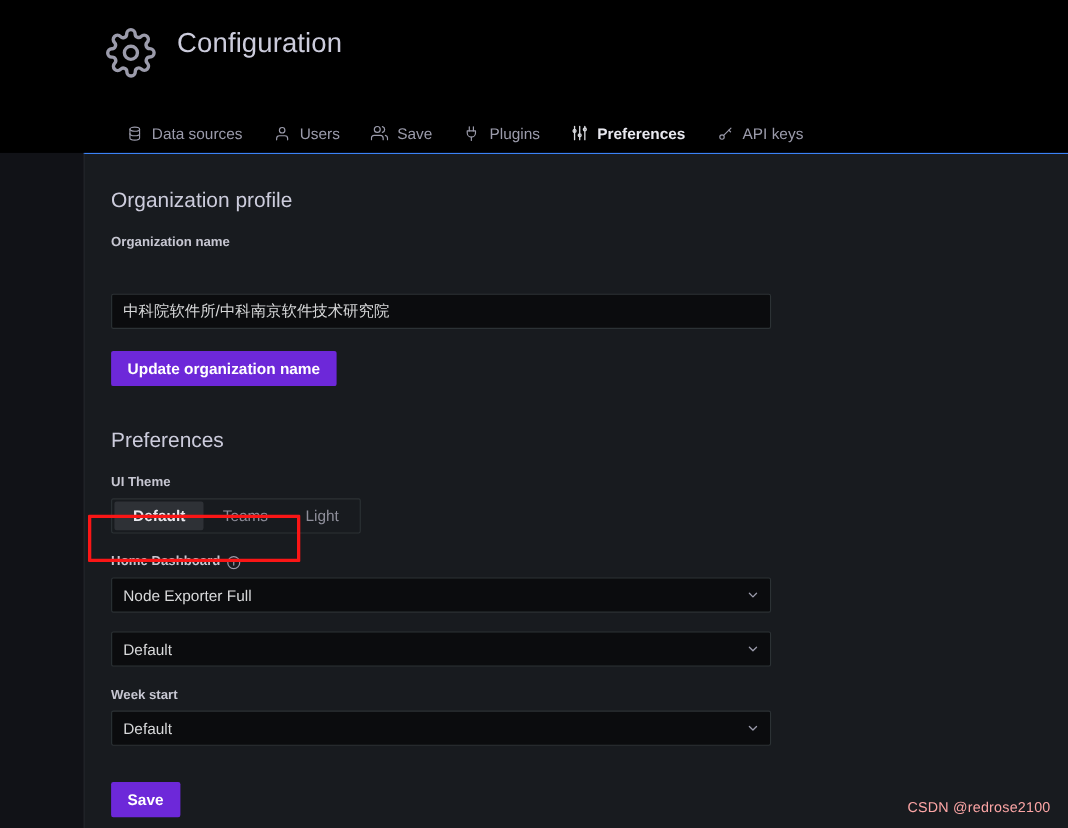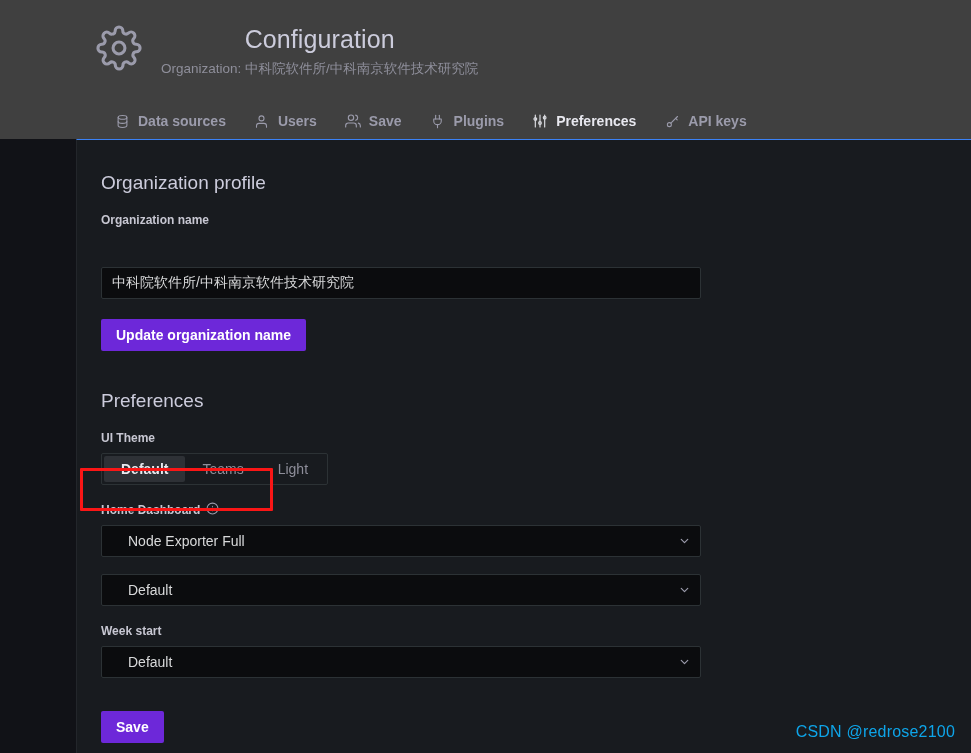--- a/index.html
+++ b/index.html
@@ -18,22 +18,21 @@
     height: 753px;
     background: #111217;
   }
 
   
   .page-header {
     position: absolute;
     left: 0; top: 0;
     width: 971px;
     height: 139px;
-    background: #404040;
-    text-align: center;
+    background: #000000;
   }
 
   .header-inner {
     position: absolute;
     left: 95px;
     top: 22px;
     display: flex;
     align-items: flex-start;
     gap: 18px;
   }
@@ -82,21 +81,20 @@
     padding: 5px 14px 12px 14px;
     position: relative;
     cursor: pointer;
     white-space: nowrap;
   }
 
   .tab-label {
     font-size: 14px;
     color: #9b9bab;
     line-height: 18px;
-    font-weight: bold;
   }
 
   .tab-icon {
     display: flex;
     align-items: center;
     justify-content: center;
     width: 16px;
     height: 16px;
     color: #9b9bab;
   }
@@ -144,21 +142,21 @@
     line-height: 24px;
   }
 
   .h-org { margin-top: 31px; }
   .h-pref { margin-top: 38px; }
 
   .field { margin-top: 17px; }
 
   .field-label {
     display: flex;
-    align-items: flex-start;
+    align-items: flex-end;
     gap: 6px;
     font-size: 12px;
     font-weight: 600;
     color: #c7c7d2;
     line-height: 16px;
     margin-bottom: 7px;
   }
 
   .info-icon {
     display: inline-flex;
@@ -186,21 +184,21 @@
 
   .select-box {
     position: relative;
     width: 600px;
     height: 32px;
     background: #0b0c0e;
     border: 1px solid #2c3235;
     border-radius: 2px;
     display: flex;
     align-items: center;
-    padding: 0 26px;
+    padding: 0 10px;
     cursor: pointer;
   }
 
   .select-value {
     font-size: 14px;
     color: #d8d9da;
     line-height: 30px;
   }
 
   .select-chevron {
@@ -270,42 +268,41 @@
     border-radius: 1px;
     pointer-events: none;
     z-index: 50;
   }
 
   
   .watermark {
     position: absolute;
     right: 16px;
     bottom: 12px;
-    font-size: 16px;
-    color: #0ea5e9;
+    font-size: 13px;
+    color: #fca5a5;
     letter-spacing: 0.2px;
     z-index: 60;
   }
 </style>
 </head>
 <body>
 
 <div id="root">
 
   <div class="page-header">
     <div class="header-inner">
       <span class="gear-wrap">
         <svg width="46" height="46" viewBox="0 0 24 24" fill="none" stroke="#9b9bab" stroke-width="1.6" stroke-linecap="round" stroke-linejoin="round">
           <circle cx="12" cy="12" r="3.1"></circle>
           <path d="M19.4 15a1.65 1.65 0 0 0 .33 1.82l.06.06a2 2 0 0 1-2.83 2.83l-.06-.06a1.65 1.65 0 0 0-1.82-.33 1.65 1.65 0 0 0-1 1.51V21a2 2 0 0 1-4 0v-.09A1.65 1.65 0 0 0 9 19.4a1.65 1.65 0 0 0-1.82.33l-.06.06a2 2 0 0 1-2.83-2.83l.06-.06a1.65 1.65 0 0 0 .33-1.82 1.65 1.65 0 0 0-1.51-1H3a2 2 0 0 1 0-4h.09A1.65 1.65 0 0 0 4.6 9a1.65 1.65 0 0 0-.33-1.82l-.06-.06a2 2 0 0 1 2.83-2.83l.06.06a1.65 1.65 0 0 0 1.82.33H9a1.65 1.65 0 0 0 1-1.51V3a2 2 0 0 1 4 0v.09a1.65 1.65 0 0 0 1 1.51 1.65 1.65 0 0 0 1.82-.33l.06-.06a2 2 0 0 1 2.83 2.83l-.06.06a1.65 1.65 0 0 0-.33 1.82V9a1.65 1.65 0 0 0 1.51 1H21a2 2 0 0 1 0 4h-.09a1.65 1.65 0 0 0-1.51 1z"></path>
         </svg>
       </span>
       <div class="title-block">
         <div class="page-title">Configuration</div>
-        <div class="page-subtitle">Organization: 中科院软件所/中科南京软件技术研究院</div>
       </div>
     </div>
 
     <div class="tabs">
 
       <div class="tab">
         <span class="tab-icon">
           <svg width="15" height="15" viewBox="0 0 24 24" fill="none" stroke="currentColor" stroke-width="1.7" stroke-linecap="round" stroke-linejoin="round">
             <ellipse cx="12" cy="5.5" rx="7" ry="3"></ellipse>
             <path d="M5 5.5v13c0 1.66 3.13 3 7 3s7-1.34 7-3v-13"></path>

